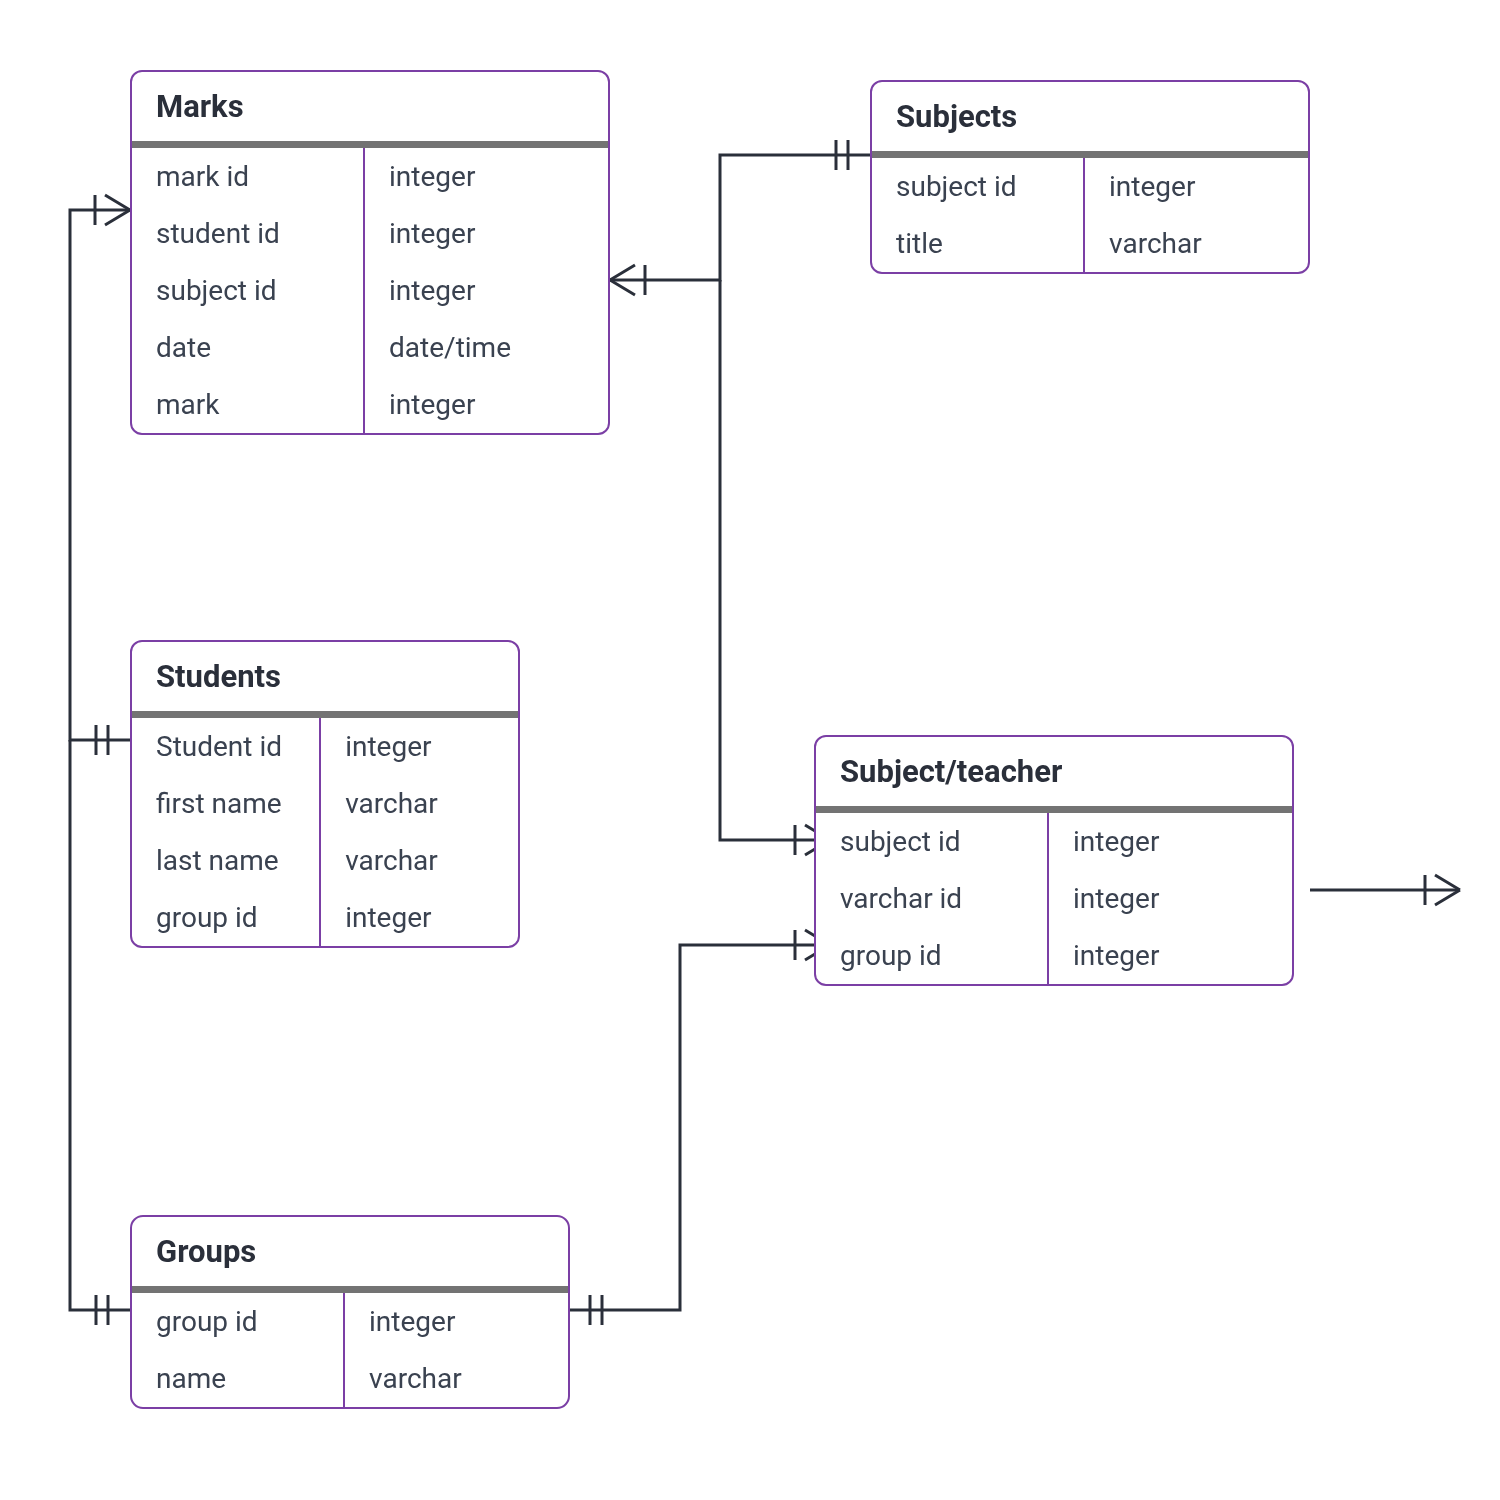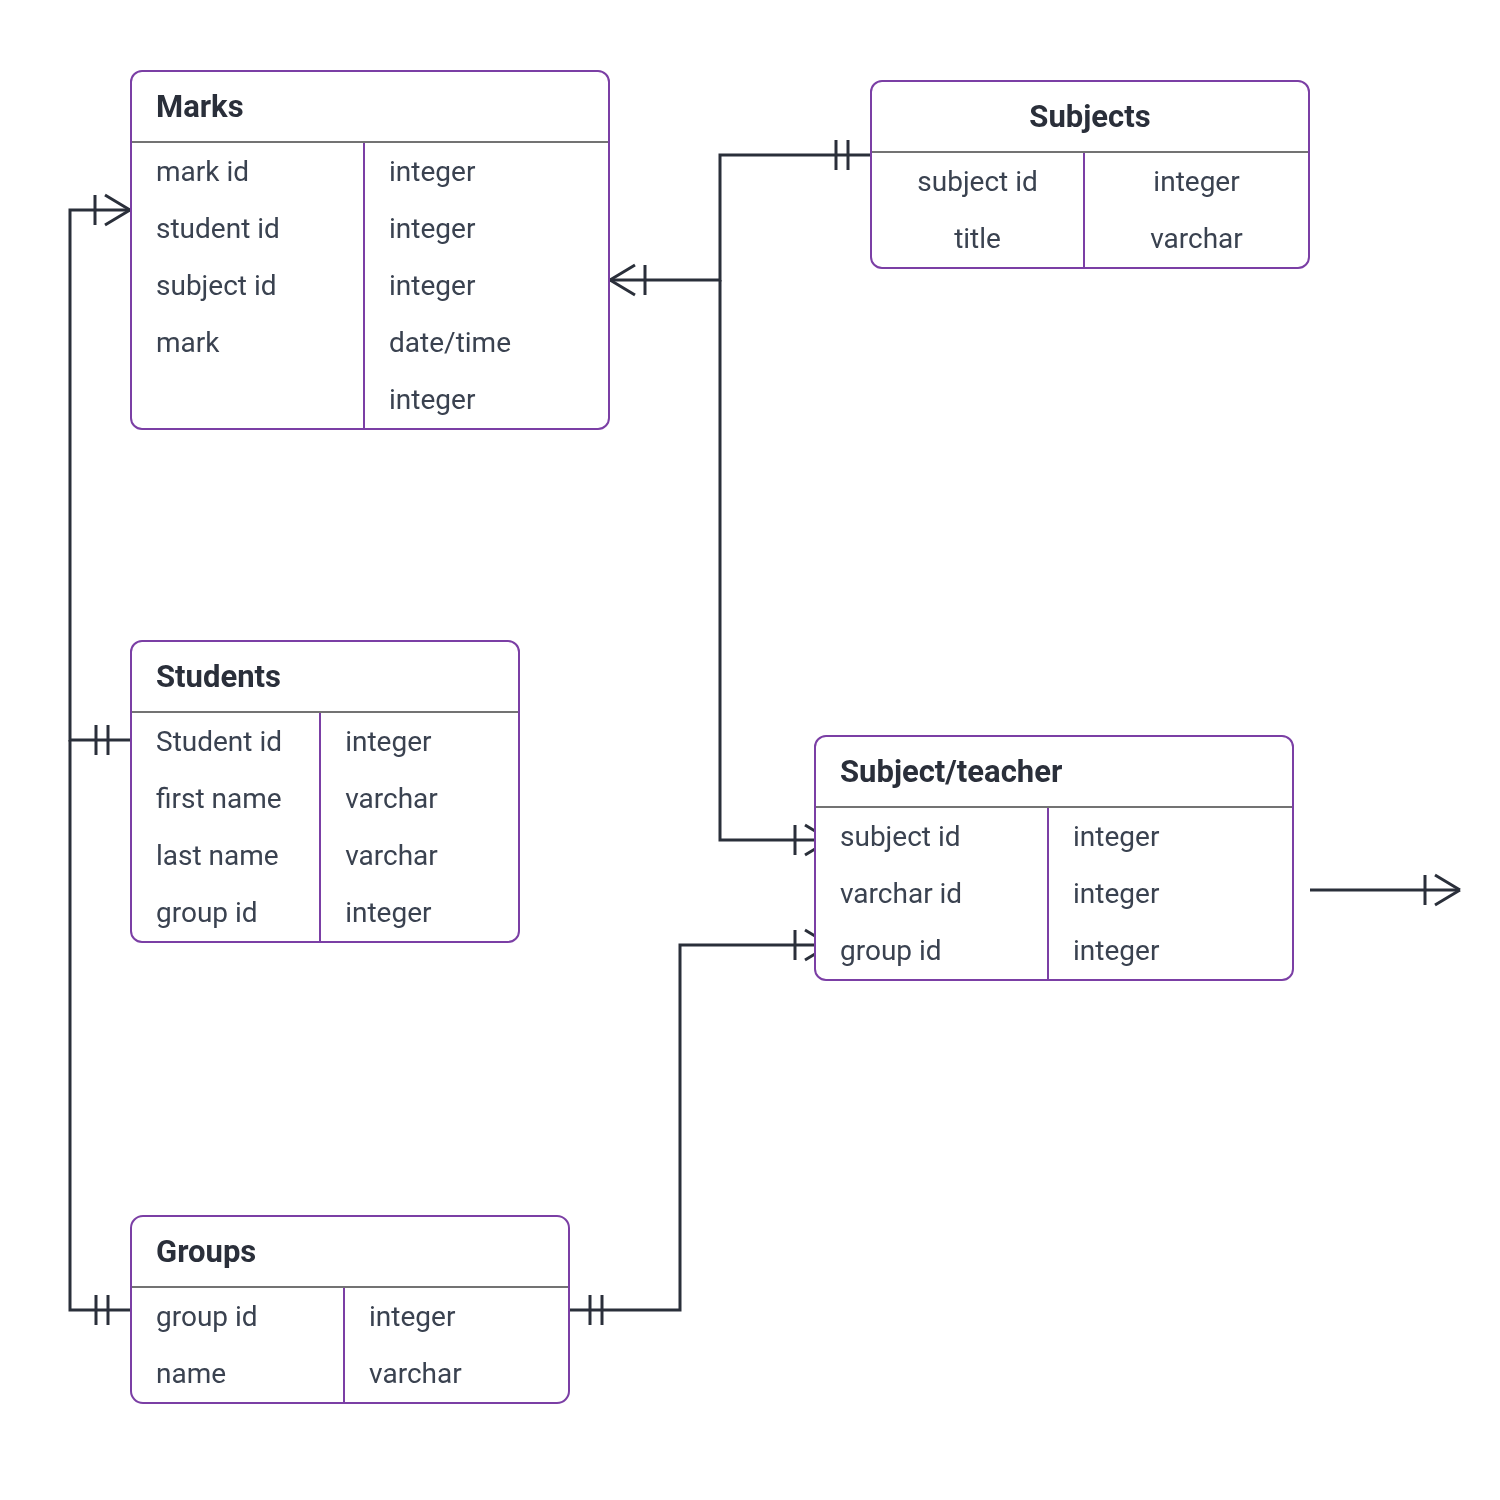--- a/index.html
+++ b/index.html
@@ -15,21 +15,21 @@
     border: 2px solid #7b3fa5;
     border-radius: 12px;
     background: #ffffff;
     overflow: hidden;
   }
   .entity-header {
     font-weight: 700;
     font-size: 31px;
     color: #2a2f3a;
     padding: 16px 24px;
-    border-bottom: 2px solid #737373;
+    border-bottom: 7px solid #737373;
   }
   .entity-body {
     display: flex;
   }
   .entity-col {
     display: flex;
     flex-direction: column;
   }
   .entity-col.left {
     border-right: 2px solid #7b3fa5;
@@ -111,33 +111,34 @@
   </g>
 </svg>
 
 <div class="entity" style="left:130px; top:70px; width:480px;">
   <div class="entity-header">Marks</div>
   <div class="entity-body">
     <div class="entity-col left" style="width:235px;">
       <div class="entity-cell">mark id</div>
       <div class="entity-cell">student id</div>
       <div class="entity-cell">subject id</div>
+      <div class="entity-cell">date</div>
       <div class="entity-cell">mark</div>
     </div>
     <div class="entity-col" style="width:245px;">
       <div class="entity-cell">integer</div>
       <div class="entity-cell">integer</div>
       <div class="entity-cell">integer</div>
       <div class="entity-cell">date/time</div>
       <div class="entity-cell">integer</div>
     </div>
   </div>
 </div>
 
-<div class="entity" style="left:870px; top:80px; width:440px;text-align:center;">
+<div class="entity" style="left:870px; top:80px; width:440px;">
   <div class="entity-header">Subjects</div>
   <div class="entity-body">
     <div class="entity-col left" style="width:215px;">
       <div class="entity-cell">subject id</div>
       <div class="entity-cell">title</div>
     </div>
     <div class="entity-col" style="width:225px;">
       <div class="entity-cell">integer</div>
       <div class="entity-cell">varchar</div>
     </div>

